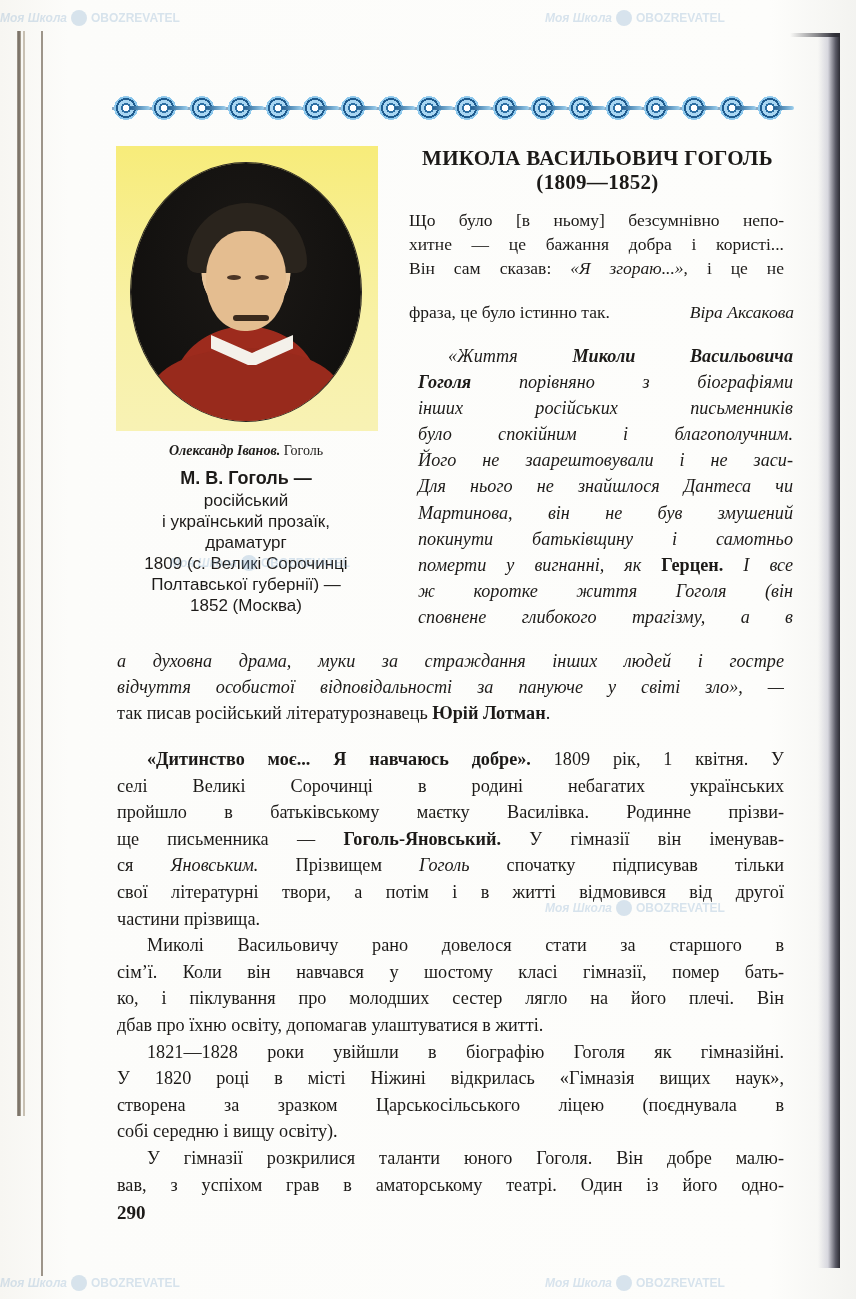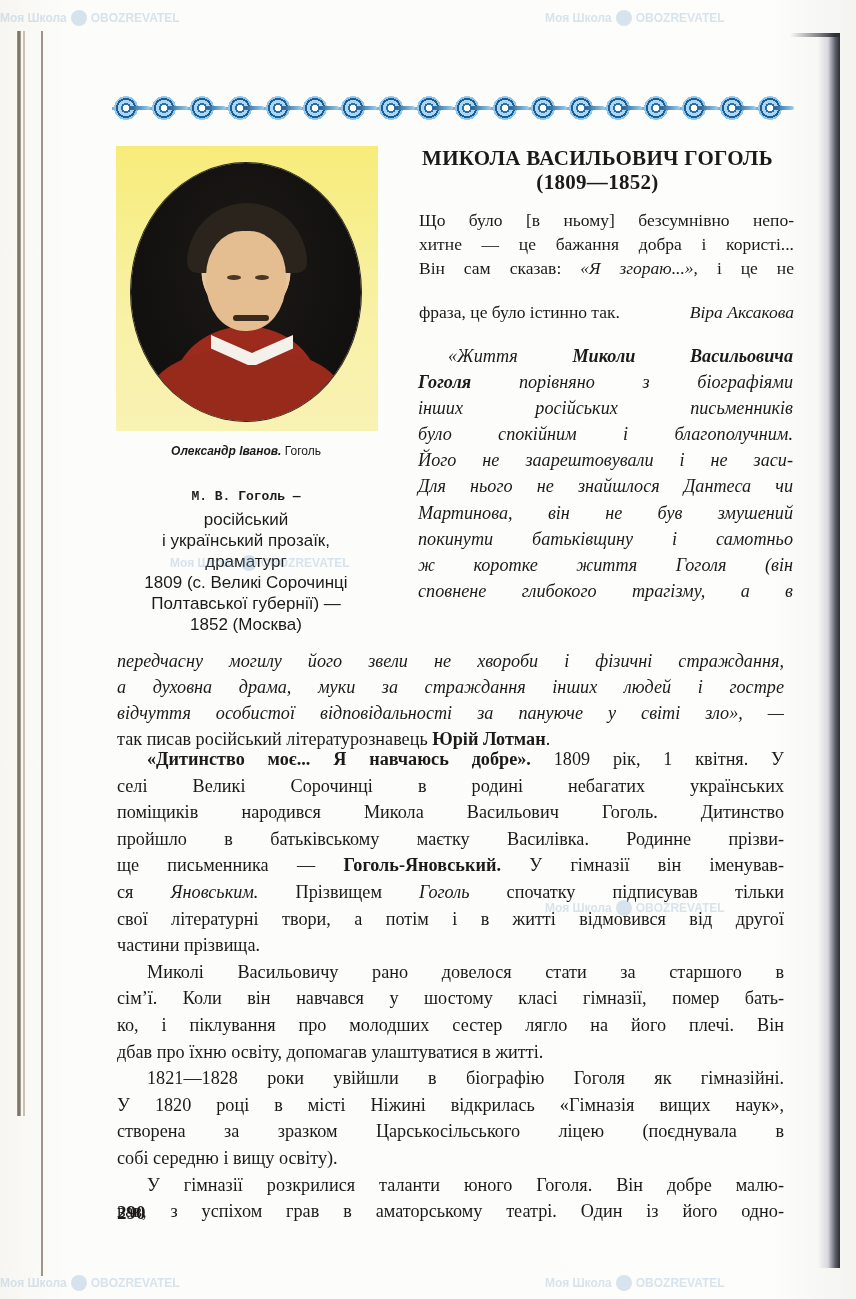--- a/index.html
+++ b/index.html
@@ -84,35 +84,35 @@
     position: absolute; left: 20px; top: 185px; width: 190px; height: 90px;
     background: #982a1c; border-radius: 50% 50% 0 0;
   }
 
   .caption-area {
     position: absolute; left: 112px; top: 436px; width: 268px; text-align: center;
     font-family: "Liberation Sans", "DejaVu Sans", sans-serif;
     color: #1d1b19;
   }
   .caption-title {
-    font-family: Liberation Sans, sans-serif;
-    font-size: 12px; line-height: 30px;
+    font-family: Liberation Serif, serif;
+    font-size: 14px; line-height: 30px;
   }
   .caption-title i { font-weight: bold; }
-  .caption-name { font-size: 13px; font-weight: bold; line-height: 24px; margin-top: 19px; font-family: Liberation Mono, monospace; }
+  .caption-name { font-size: 18px; font-weight: bold; line-height: 24px; margin-top: 0; }
   .caption-line { font-size: 17px; line-height: 21px; }
 
   
   .title {
     position: absolute; left: 400px; top: 146px; width: 395px; text-align: center;
     font-family: "Liberation Serif", "DejaVu Serif", serif;
     font-weight: bold; font-size: 21px; line-height: 24px; letter-spacing: 0.3px;
   }
   .epigraph {
-    position: absolute; left: 419px; top: 208px; width: 375px;
+    position: absolute; left: 409px; top: 208px; width: 375px;
     font-family: "Liberation Serif", "DejaVu Serif", serif;
     font-size: 17.5px; line-height: 24px; text-align: justify;
   }
   .epigraph .line { display: block; text-align-last: justify; }
   .epigraph .line.last { text-align-last: left; margin-top: 20px; }
   .epigraph-author {
     position: absolute; left: 419px; top: 300px; width: 375px; text-align: right;
     font-style: italic; font-size: 17.5px; line-height: 24px;
     font-family: "Liberation Serif", "DejaVu Serif", serif;
   }
@@ -148,21 +148,21 @@
     font-family: "Liberation Serif", "DejaVu Serif", serif;
     font-weight: bold; font-size: 19px;
   }
 
   
   .wm {
     position: absolute; font-family: "Liberation Sans", "DejaVu Sans", sans-serif;
     font-size: 12px; font-weight: bold; color: rgba(120,160,200,.28);
     white-space: nowrap; pointer-events: none; display: flex; align-items: center; gap: 4px;
   }
-  .wm .wm-brand { }
+  .wm .wm-brand { font-style: italic; }
   .wm .wm-circle { width: 16px; height: 16px; border-radius: 50%; background: rgba(120,160,200,.28); display:inline-block; }
 </style>
 </head>
 <body>
 
 <div class="page">
 
   <div class="bind-line bind-l1"></div>
   <div class="bind-line bind-l3"></div>
   <div class="bind-line bind-l2"></div>
@@ -230,35 +230,34 @@
 
   <div class="quote">
     <span class="line" style="padding-left:30px"><span>«Життя </span><b>Миколи Васильовича</b></span>
     <span class="line"><b>Гоголя</b><span> порівняно з біографіями</span></span>
     <span class="line">інших російських письменників</span>
     <span class="line">було спокійним і благополучним.</span>
     <span class="line">Його не заарештовували і не заси-</span>
     <span class="line">Для нього не знайшлося Дантеса чи</span>
     <span class="line">Мартинова, він не був змушений</span>
     <span class="line">покинути батьківщину і самотньо</span>
+    <span class="line"><span>померти у вигнанні, як </span><b style="font-style:normal">Герцен.</b><span> І все</span></span>
     <span class="line">ж коротке життя Гоголя (він</span>
     <span class="line">сповнене глибокого трагізму, а в</span>
   </div>
 
   <div class="quote-full">
-    <span class="line">передчасну могилу його звели не хвороби і фізичні страждання,</span>
     <span class="line">а духовна драма, муки за страждання інших людей і гостре</span>
     <span class="line">відчуття особистої відповідальності за пануюче у світі зло», —</span>
     <span class="line upright"><span>так писав російський літературознавець </span><b>Юрій Лотман</b><span>.</span></span>
   </div>
 
   <div class="body">
     <span class="line indent"><b>«Дитинство моє... Я навчаюсь добре».</b><span> 1809 рік, 1 квітня. У</span></span>
     <span class="line">селі Великі Сорочинці в родині небагатих українських</span>
-    <span class="line">поміщиків народився Микола Васильович Гоголь. Дитинство</span>
     <span class="line">пройшло в батьківському маєтку Василівка. Родинне прізви-</span>
     <span class="line"><span>ще письменника — </span><b>Гоголь-Яновський.</b><span> У гімназії він іменував-</span></span>
     <span class="line"><span>ся </span><i>Яновським.</i><span> Прізвищем </span><i>Гоголь</i><span> спочатку підписував тільки</span></span>
     <span class="line">свої літературні твори, а потім і в житті відмовився від другої</span>
     <span class="line last">частини прізвища.</span>
 
     <span class="line indent">Миколі Васильовичу рано довелося стати за старшого в</span>
     <span class="line">сім’ї. Коли він навчався у шостому класі гімназії, помер бать-</span>
     <span class="line">ко, і піклування про молодших сестер лягло на його плечі. Він</span>
     <span class="line last">дбав про їхню освіту, допомагав улаштуватися в житті.</span>

